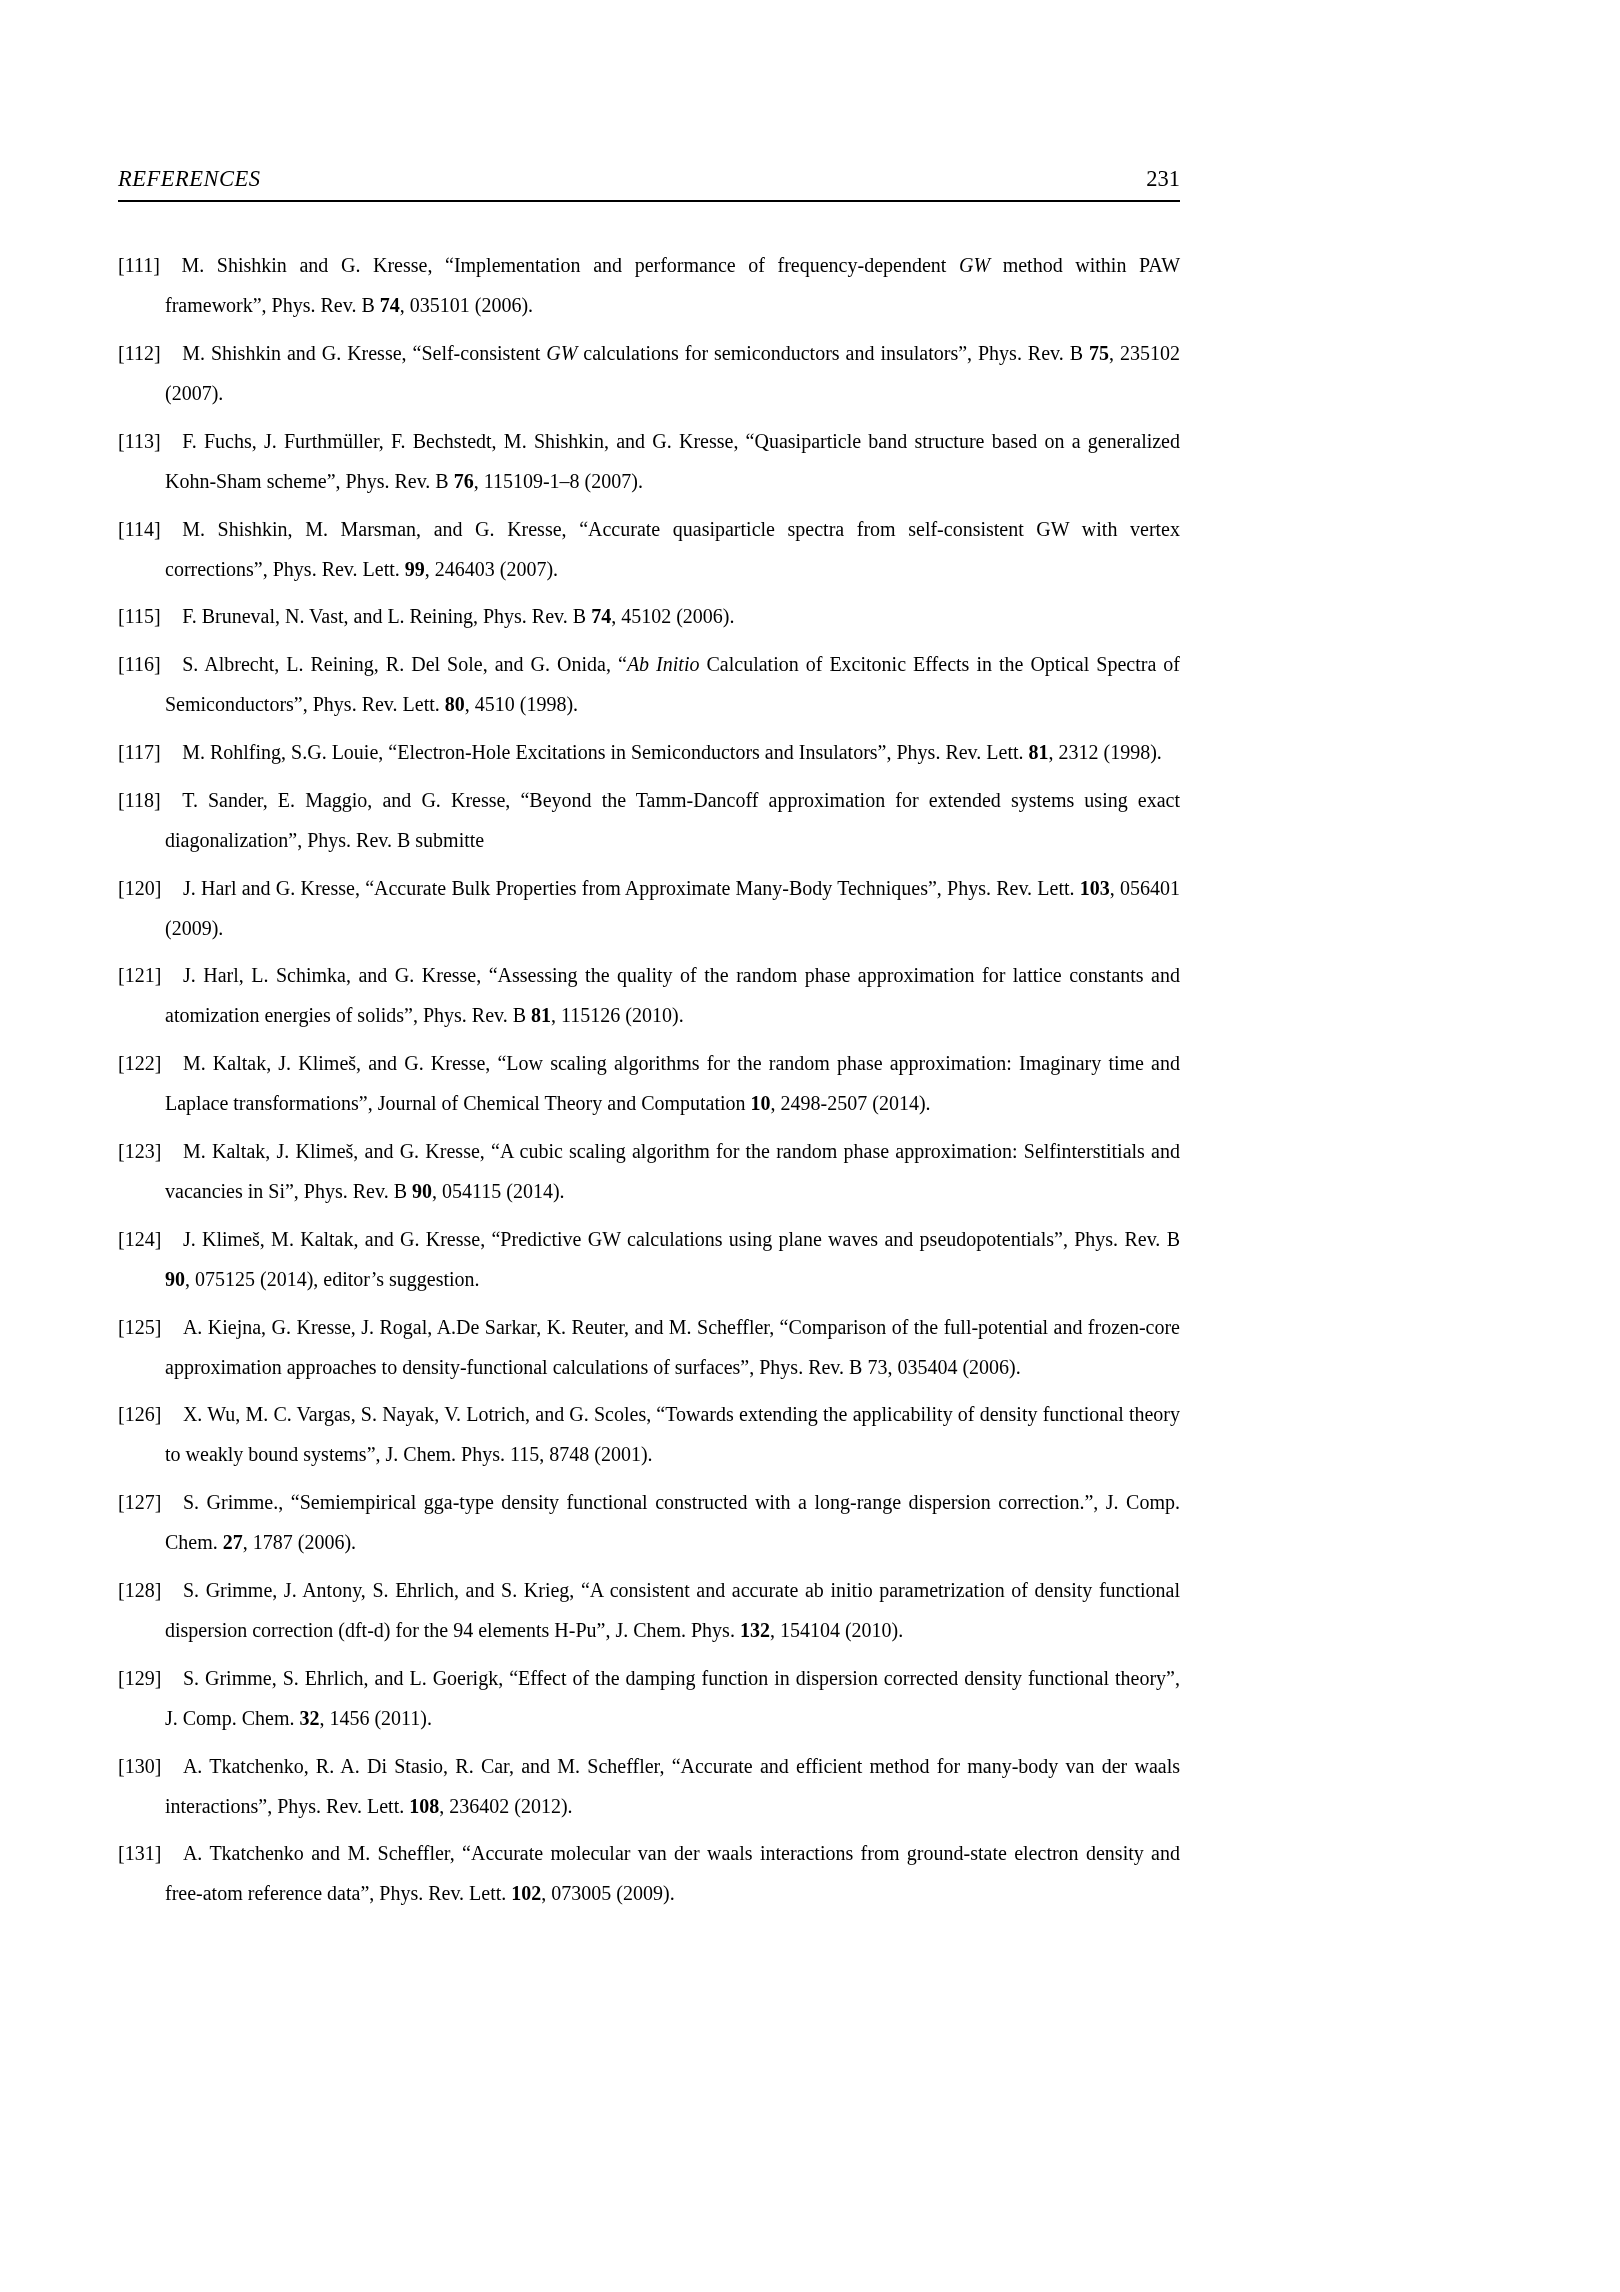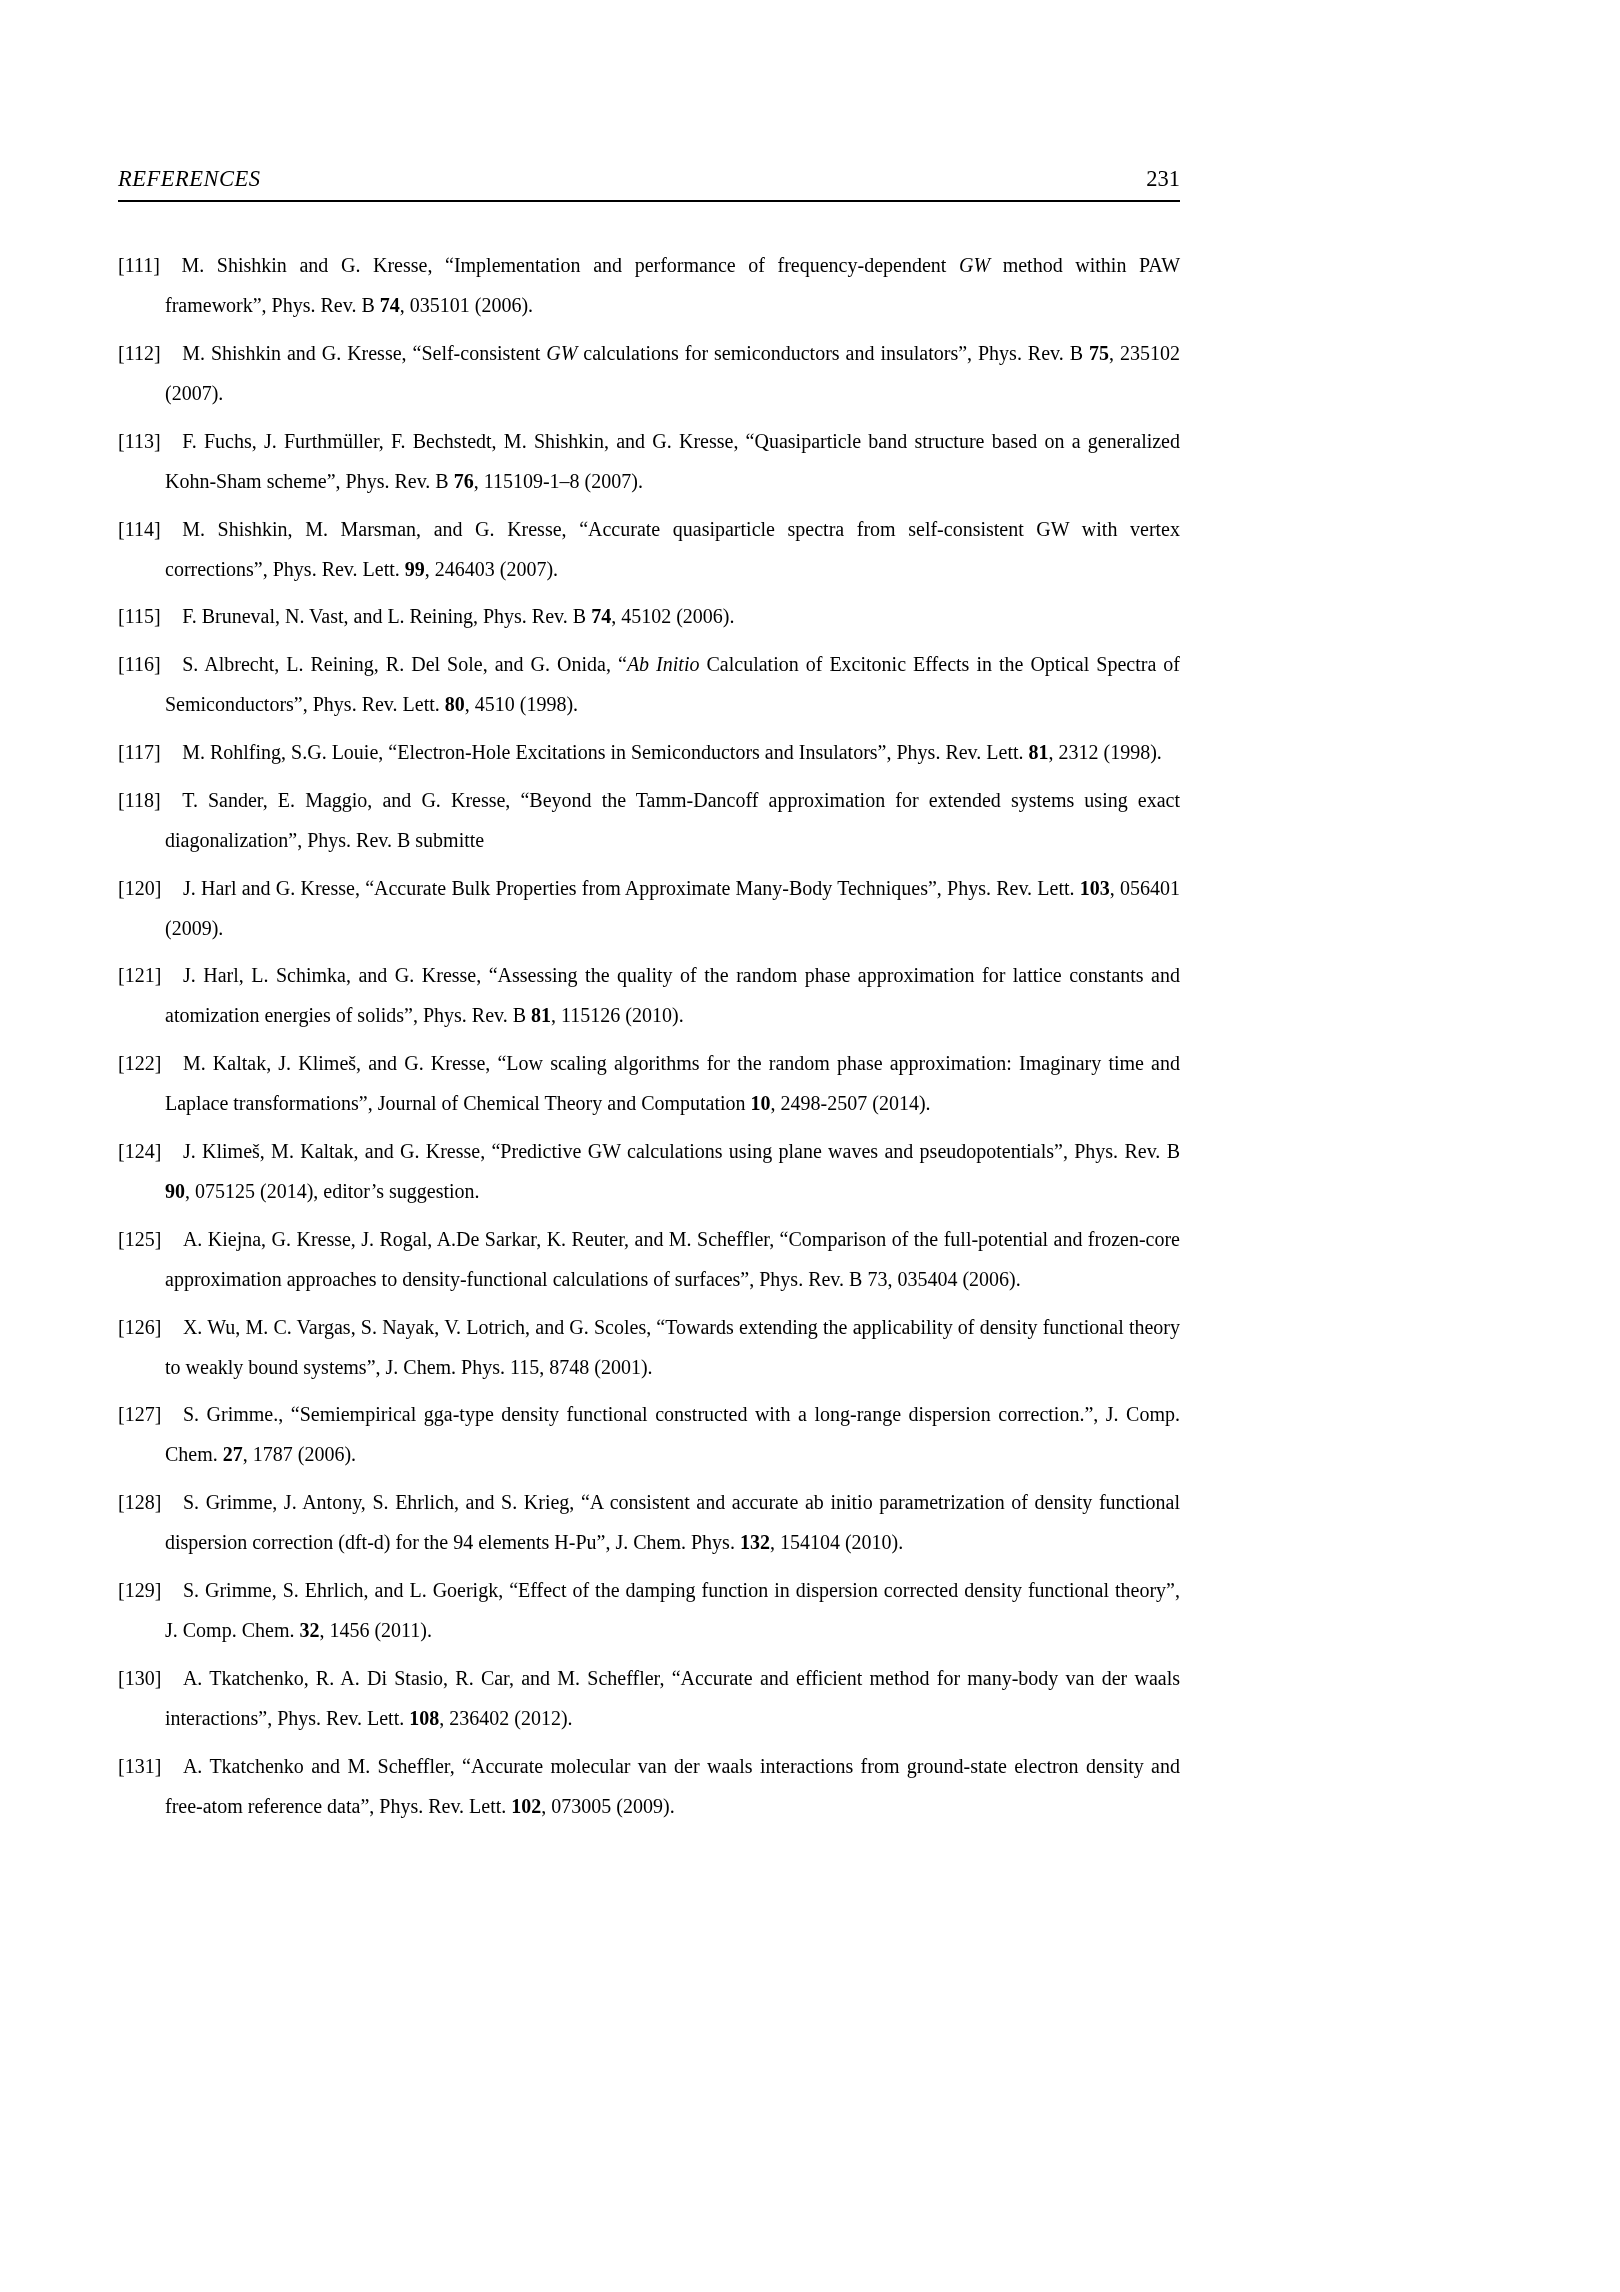--- a/index.html
+++ b/index.html
@@ -73,20 +73,21 @@
         <p class="ref"><span class="ref-label">[112]</span><span>M. Shishkin and G. Kresse, “Self-consistent </span><span class="it">GW</span><span> calculations for semiconductors and insulators”, Phys. Rev. B </span><span class="bd">75</span><span>, 235102 (2007).</span></p>
         <p class="ref"><span class="ref-label">[113]</span><span>F. Fuchs, J. Furthmüller, F. Bechstedt, M. Shishkin, and G. Kresse, “Quasiparticle band structure based on a generalized Kohn-Sham scheme”, Phys. Rev. B </span><span class="bd">76</span><span>, 115109-1–8 (2007).</span></p>
         <p class="ref"><span class="ref-label">[114]</span><span>M. Shishkin, M. Marsman, and G. Kresse, “Accurate quasiparticle spectra from self-consistent GW with vertex corrections”, Phys. Rev. Lett. </span><span class="bd">99</span><span>, 246403 (2007).</span></p>
         <p class="ref"><span class="ref-label">[115]</span><span>F. Bruneval, N. Vast, and L. Reining, Phys. Rev. B </span><span class="bd">74</span><span>, 45102 (2006).</span></p>
         <p class="ref"><span class="ref-label">[116]</span><span>S. Albrecht, L. Reining, R. Del Sole, and G. Onida, “</span><span class="it">Ab Initio</span><span> Calculation of Excitonic Effects in the Optical Spectra of Semiconductors”, Phys. Rev. Lett. </span><span class="bd">80</span><span>, 4510 (1998).</span></p>
         <p class="ref"><span class="ref-label">[117]</span><span>M. Rohlfing, S.G. Louie, “Electron-Hole Excitations in Semiconductors and Insulators”, Phys. Rev. Lett. </span><span class="bd">81</span><span>, 2312 (1998).</span></p>
         <p class="ref"><span class="ref-label">[118]</span><span>T. Sander, E. Maggio, and G. Kresse, “Beyond the Tamm-Dancoff approximation for extended systems using exact diagonalization”, Phys. Rev. B submitte</span></p>
         <p class="ref"><span class="ref-label">[120]</span><span>J. Harl and G. Kresse, “Accurate Bulk Properties from Approximate Many-Body Techniques”, Phys. Rev. Lett. </span><span class="bd">103</span><span>, 056401 (2009).</span></p>
         <p class="ref"><span class="ref-label">[121]</span><span>J. Harl, L. Schimka, and G. Kresse, “Assessing the quality of the random phase approximation for lattice constants and atomization energies of solids”, Phys. Rev. B </span><span class="bd">81</span><span>, 115126 (2010).</span></p>
         <p class="ref"><span class="ref-label">[122]</span><span>M. Kaltak, J. Klimeš, and G. Kresse, “Low scaling algorithms for the random phase approximation: Imaginary time and Laplace transformations”, Journal of Chemical Theory and Computation </span><span class="bd">10</span><span>, 2498-2507 (2014).</span></p>
+        <p class="ref"><span class="ref-label">[123]</span><span>M. Kaltak, J. Klimeš, and G. Kresse, “A cubic scaling algorithm for the random phase approximation: Selfinterstitials and vacancies in Si”, Phys. Rev. B </span><span class="bd">90</span><span>, 054115 (2014).</span></p>
         <p class="ref"><span class="ref-label">[124]</span><span>J. Klimeš, M. Kaltak, and G. Kresse, “Predictive GW calculations using plane waves and pseudopotentials”, Phys. Rev. B </span><span class="bd">90</span><span>, 075125 (2014), editor’s suggestion.</span></p>
         <p class="ref"><span class="ref-label">[125]</span><span>A. Kiejna, G. Kresse, J. Rogal, A.De Sarkar, K. Reuter, and M. Scheffler, “Comparison of the full-potential and frozen-core approximation approaches to density-functional calculations of surfaces”, Phys. Rev. B 73, 035404 (2006).</span></p>
         <p class="ref"><span class="ref-label">[126]</span><span>X. Wu, M. C. Vargas, S. Nayak, V. Lotrich, and G. Scoles, “Towards extending the applicability of density functional theory to weakly bound systems”, J. Chem. Phys. 115, 8748 (2001).</span></p>
         <p class="ref"><span class="ref-label">[127]</span><span>S. Grimme., “Semiempirical gga-type density functional constructed with a long-range dispersion correction.”, J. Comp. Chem. </span><span class="bd">27</span><span>, 1787 (2006).</span></p>
         <p class="ref"><span class="ref-label">[128]</span><span>S. Grimme, J. Antony, S. Ehrlich, and S. Krieg, “A consistent and accurate ab initio parametrization of density functional dispersion correction (dft-d) for the 94 elements H-Pu”, J. Chem. Phys. </span><span class="bd">132</span><span>, 154104 (2010).</span></p>
         <p class="ref"><span class="ref-label">[129]</span><span>S. Grimme, S. Ehrlich, and L. Goerigk, “Effect of the damping function in dispersion corrected density functional theory”, J. Comp. Chem. </span><span class="bd">32</span><span>, 1456 (2011).</span></p>
         <p class="ref"><span class="ref-label">[130]</span><span>A. Tkatchenko, R. A. Di Stasio, R. Car, and M. Scheffler, “Accurate and efficient method for many-body van der waals interactions”, Phys. Rev. Lett. </span><span class="bd">108</span><span>, 236402 (2012).</span></p>
         <p class="ref"><span class="ref-label">[131]</span><span>A. Tkatchenko and M. Scheffler, “Accurate molecular van der waals interactions from ground-state electron density and free-atom reference data”, Phys. Rev. Lett. </span><span class="bd">102</span><span>, 073005 (2009).</span></p>
       </div>
   </div>

